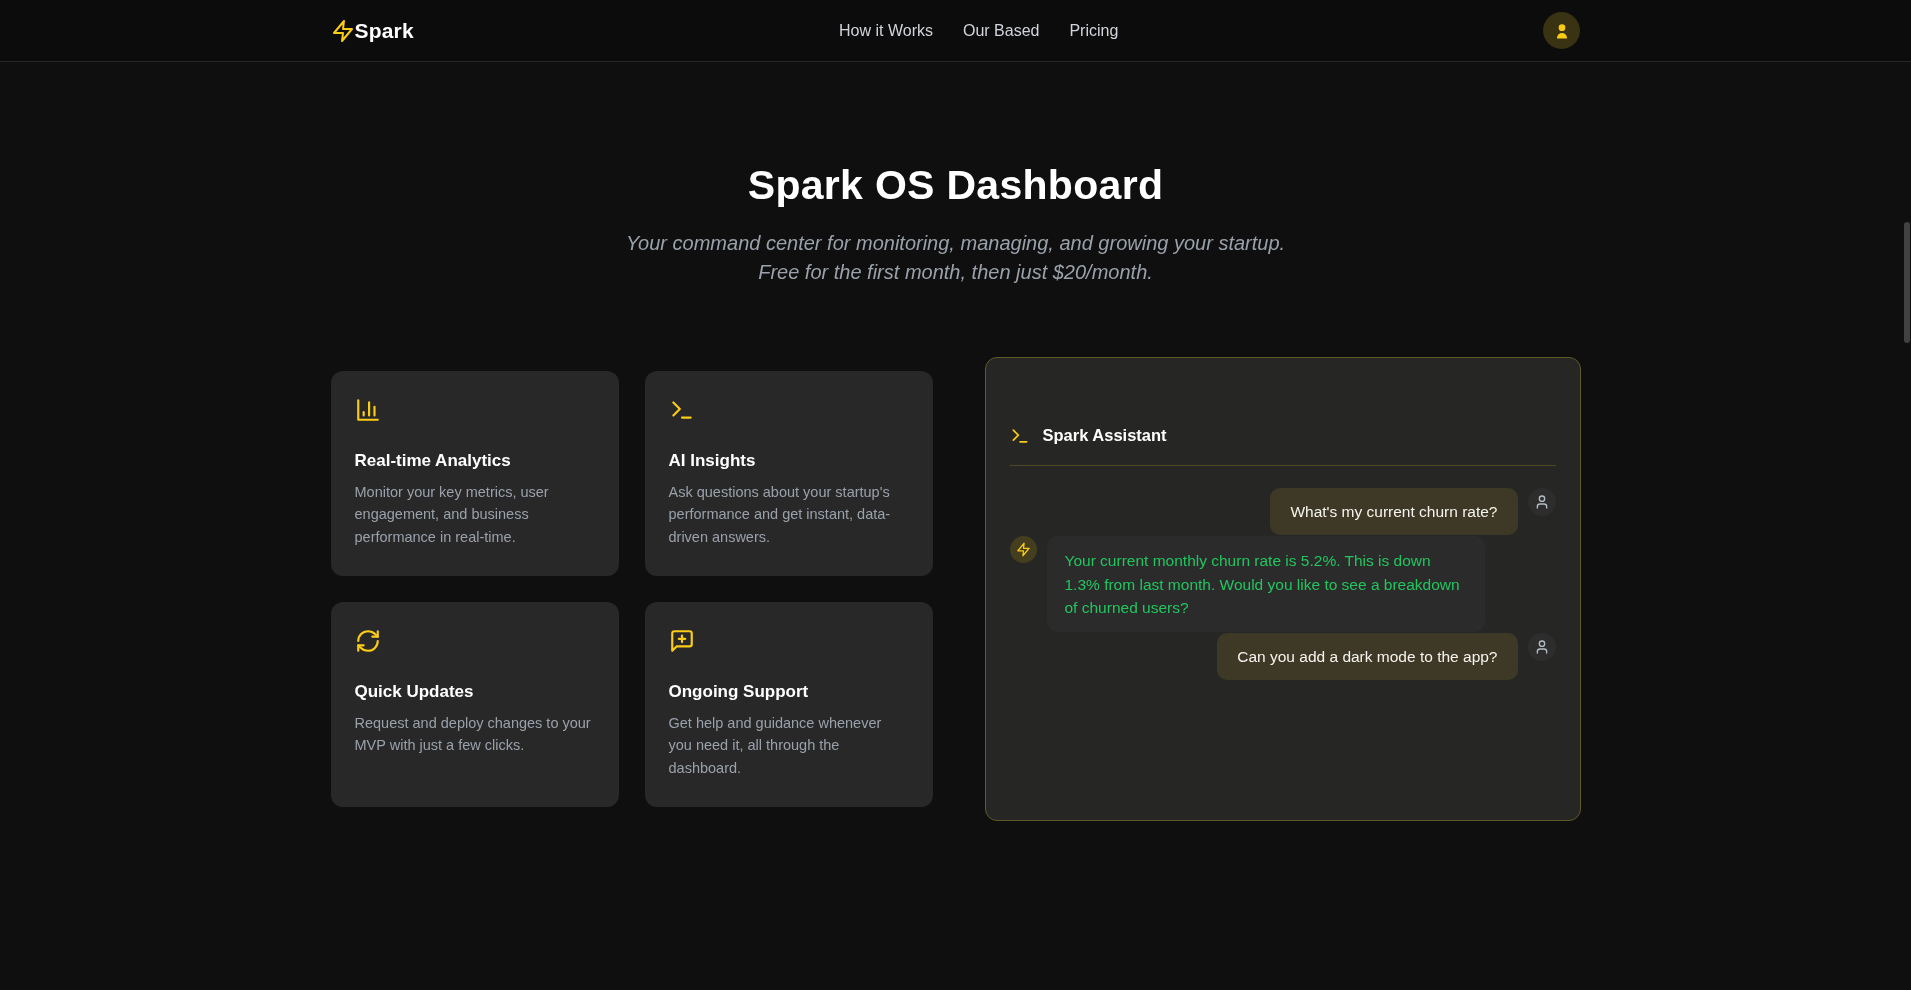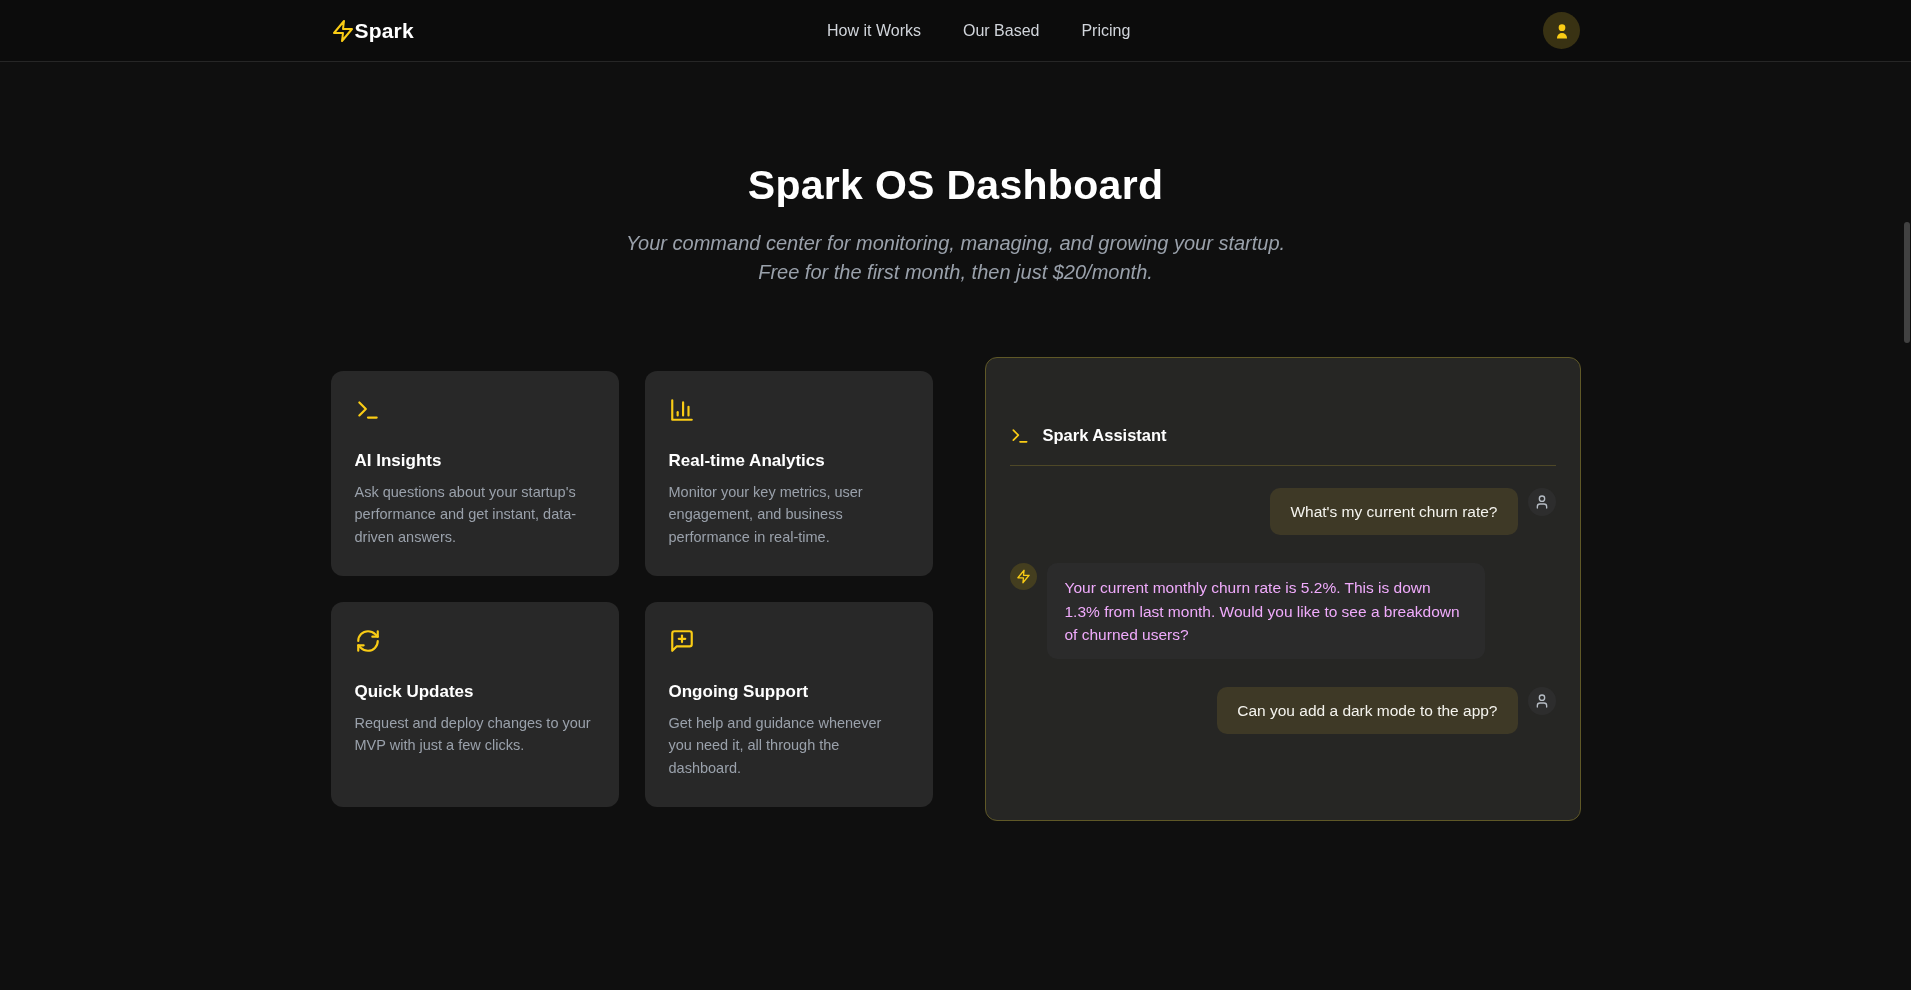--- a/index.html
+++ b/index.html
@@ -32,21 +32,21 @@
     border-bottom:1px solid #262626;
     display:flex;align-items:center;
   }
   .topnav-inner{
     width:1250px;margin:0 auto;
     display:flex;align-items:center;justify-content:space-between;
   }
   .brand{display:flex;align-items:center;cursor:pointer;}
   .brand .bolt{color:var(--accent);}
   .brand-name{font-size:21px;font-weight:bold;letter-spacing:.2px;}
-  .nav-links{display:flex;align-items:center;gap:42px;}
+  .nav-links{display:flex;align-items:center;gap:30px;}
   .nav-link{color:var(--navlink);font-size:16px;text-decoration:none;cursor:pointer;}
   .account-btn{
     width:37px;height:37px;border-radius:50%;
     background:#393213;border:none;cursor:pointer;
     display:flex;align-items:center;justify-content:center;
   }
 
   
   .hero{margin-top:100px;text-align:center;}
   .hero h1{font-size:41px;font-weight:bold;letter-spacing:.3px;margin-top:37px;}
@@ -85,37 +85,37 @@
   .assistant-header{
     display:flex;align-items:flex-start;gap:13px;
     padding:24px 24px 19px;
     margin-top:44px;
   }
   .assistant-header .icon{color:var(--accent);}
   .assistant-title{font-size:16.5px;font-weight:bold;}
   .assistant-divider{border-bottom:1px solid var(--divider);margin:0 24px;}
   .messages{
     padding:22px 24px 32px;
-    display:flex;flex-direction:column;gap:28px;
+    display:flex;flex-direction:column;gap:1px;
   }
   .msg-row{display:flex;align-items:flex-start;gap:10px;}
   .msg-row.user{justify-content:flex-end;}
   .avatar{
     border-radius:50%;flex:0 0 auto;
     display:flex;align-items:center;justify-content:center;
   }
   .avatar.user-av{width:28px;height:28px;background:#2d2d2d;color:#b6bcc4;}
   .avatar.bot-av{width:27px;height:27px;background:#443e1f;color:var(--accent);}
   .bubble{border-radius:10px;font-size:15.5px;line-height:1.5;}
   .bubble.user-b{
     background:var(--user-bubble);color:#f5f4ee;
     padding:12px 20px;
   }
   .bubble.bot-b{
-    background:var(--bot-bubble);color:#f0abfc;
+    background:var(--bot-bubble);color:#22c55e;
     padding:13px 18px;max-width:438px;
   }
 
   
   .scrollbar-track{position:absolute;top:0;right:0;width:8px;height:990px;}
   .scrollbar-thumb{
     position:absolute;top:222px;right:1px;width:6px;height:121px;
     background:#414141;border-radius:3px;cursor:grab;
   }
 </style>
@@ -155,39 +155,39 @@
   <p class="subtitle">Your command center for monitoring, managing, and growing your startup. Free for the first month, then just $20/month.</p>
 </section>
 
 <div class="content">
 
   <div class="features">
 
     <div class="card">
       <span class="icon">
         <svg width="26" height="26" viewBox="0 0 24 24" fill="none" stroke="currentColor" stroke-width="2" stroke-linecap="round" stroke-linejoin="round">
-            <polyline points="4 17 10 11 4 5"></polyline>
-            <line x1="12" y1="19" x2="20" y2="19"></line>
-          </svg>
-      </span>
-      <h3>AI Insights</h3>
-      <p>Ask questions about your startup's performance and get instant, data-driven answers.</p>
-    </div>
-
-    <div class="card">
-      <span class="icon">
-        <svg width="26" height="26" viewBox="0 0 24 24" fill="none" stroke="currentColor" stroke-width="2" stroke-linecap="round" stroke-linejoin="round">
             <path d="M3 3v18h18"></path>
             <path d="M18 17V9"></path>
             <path d="M13 17V5"></path>
             <path d="M8 17v-3"></path>
           </svg>
       </span>
       <h3>Real-time Analytics</h3>
       <p>Monitor your key metrics, user engagement, and business performance in real-time.</p>
+    </div>
+
+    <div class="card">
+      <span class="icon">
+        <svg width="26" height="26" viewBox="0 0 24 24" fill="none" stroke="currentColor" stroke-width="2" stroke-linecap="round" stroke-linejoin="round">
+            <polyline points="4 17 10 11 4 5"></polyline>
+            <line x1="12" y1="19" x2="20" y2="19"></line>
+          </svg>
+      </span>
+      <h3>AI Insights</h3>
+      <p>Ask questions about your startup's performance and get instant, data-driven answers.</p>
     </div>
 
     <div class="card">
       <span class="icon">
         <svg width="26" height="26" viewBox="0 0 24 24" fill="none" stroke="currentColor" stroke-width="2" stroke-linecap="round" stroke-linejoin="round">
             <path d="M3 12a9 9 0 0 1 9-9 9.75 9.75 0 0 1 6.74 2.74L21 8"></path>
             <path d="M21 3v5h-5"></path>
             <path d="M21 12a9 9 0 0 1-9 9 9.75 9.75 0 0 1-6.74-2.74L3 16"></path>
             <path d="M8 16H3v5"></path>
           </svg>

